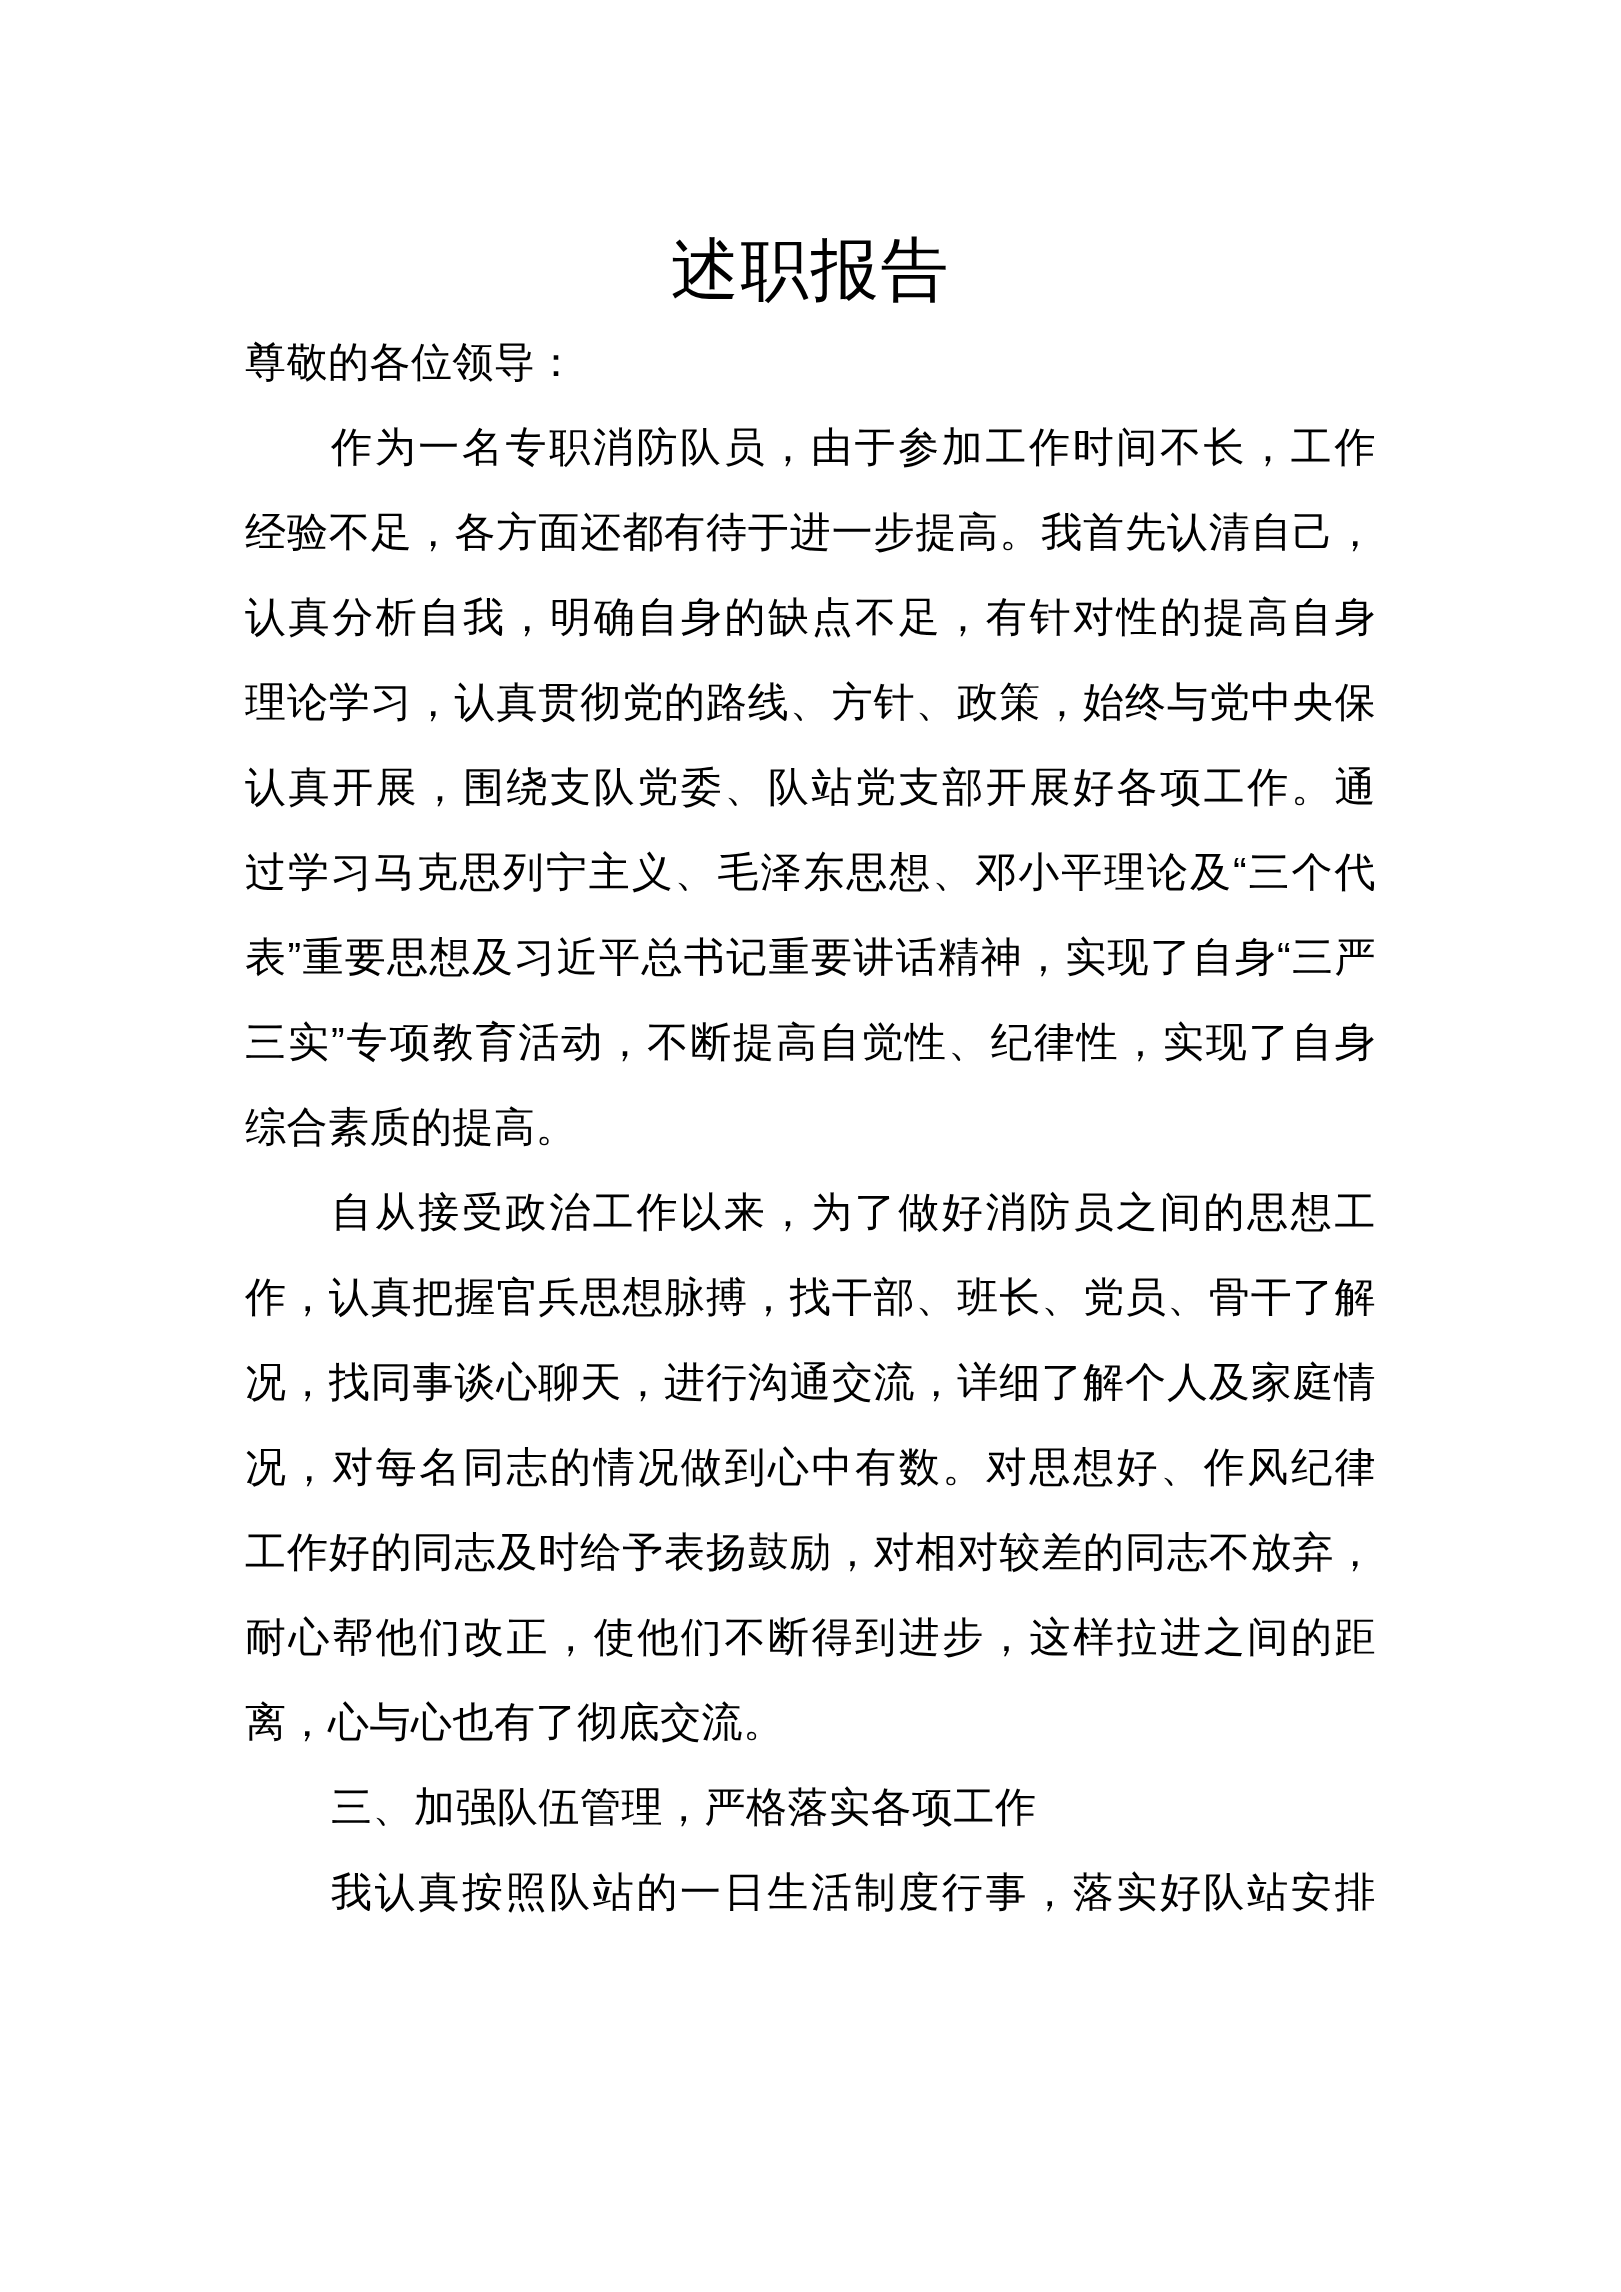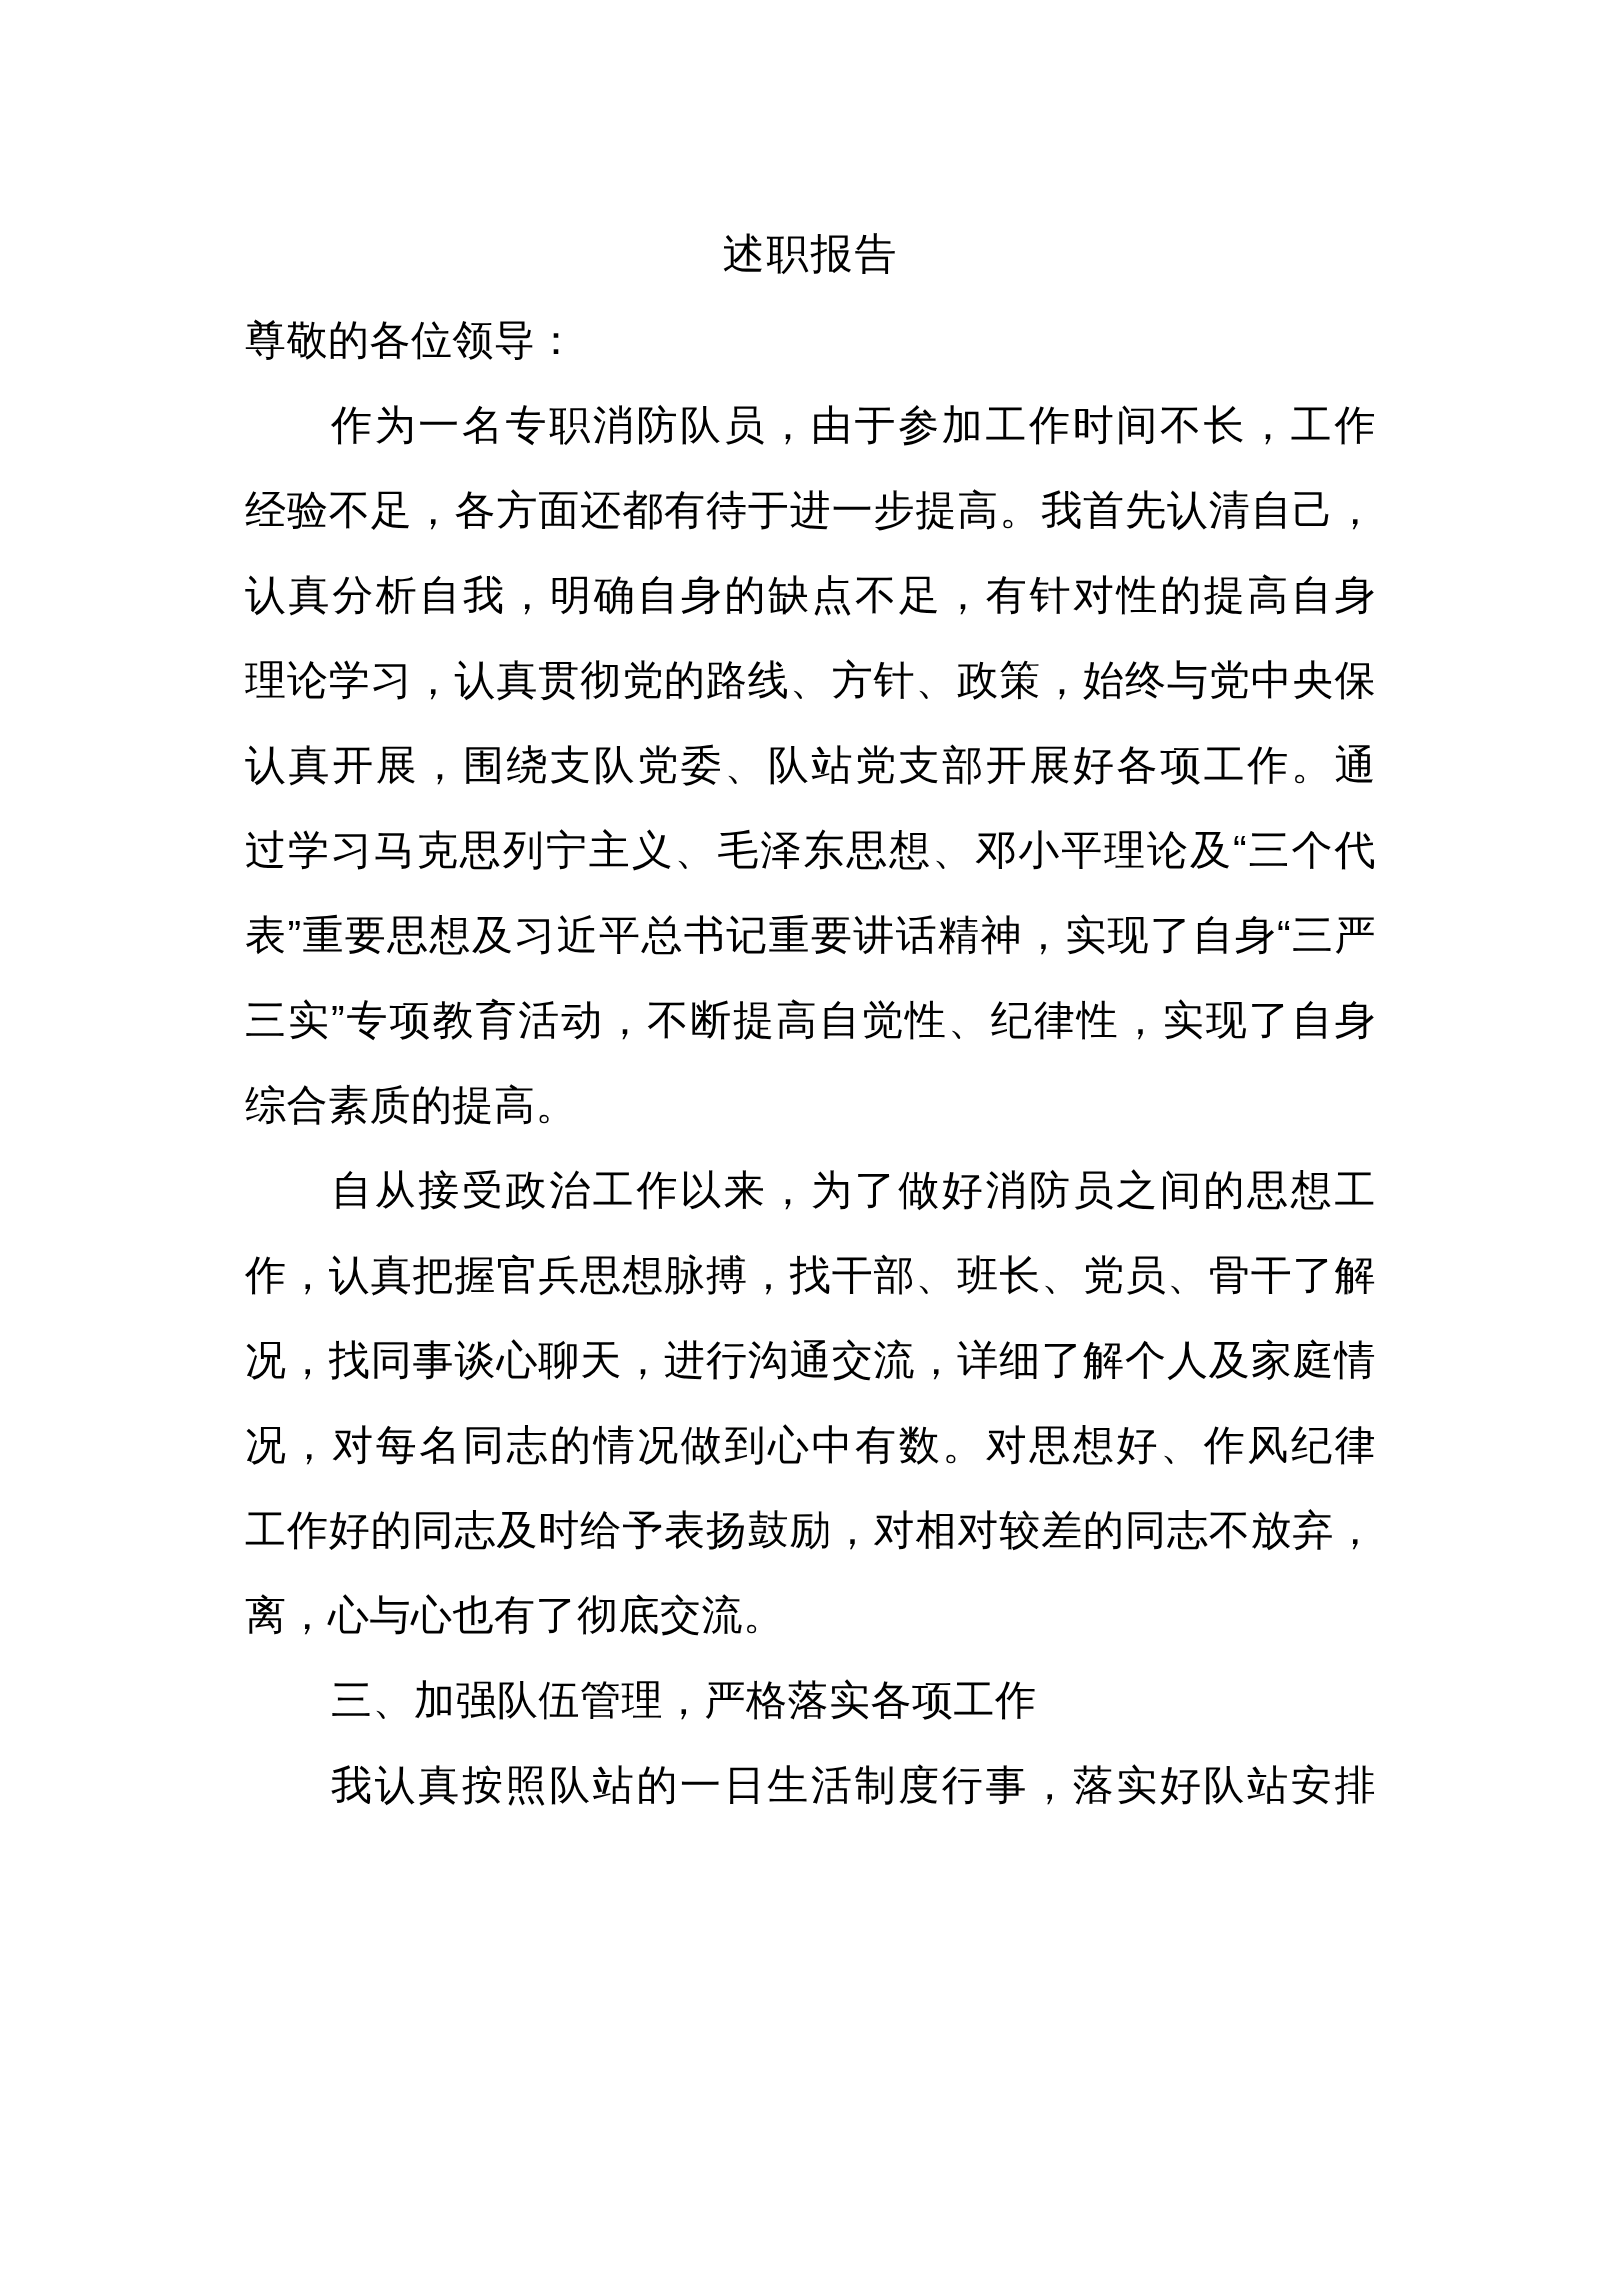--- a/index.html
+++ b/index.html
@@ -10,24 +10,24 @@
   .page {
     position: relative;
     width: 1621px;
     height: 2293px;
     background: #ffffff;
     color: #000000;
     font-family: "Liberation Sans", sans-serif;
     overflow: hidden;
   }
   .doc-title {
-    margin: 0;
+    margin: 16px;
     padding-top: 219px;
     text-align: center;
-    font-size: 42px;
+    font-size: 68px;
     line-height: 69px;
     font-weight: 400;
     letter-spacing: 2px;
     white-space: nowrap;
   }
   .doc-body {
     margin-top: 9.8px;
     margin-left: 245px;
     width: 1131px;
   }
@@ -65,18 +65,19 @@
       <div class="line justify indent-0">认真开展，围绕支队党委、队站党支部开展好各项工作。通</div>
       <div class="line justify indent-0">过学习马克思列宁主义、毛泽东思想、邓小平理论及“三个代</div>
       <div class="line justify indent-0">表”重要思想及习近平总书记重要讲话精神，实现了自身“三严</div>
       <div class="line justify indent-0">三实”专项教育活动，不断提高自觉性、纪律性，实现了自身</div>
       <div class="line left indent-0">综合素质的提高。</div>
       <div class="line justify indent-2">自从接受政治工作以来，为了做好消防员之间的思想工</div>
       <div class="line justify indent-0">作，认真把握官兵思想脉搏，找干部、班长、党员、骨干了解情</div>
       <div class="line justify indent-0">况，找同事谈心聊天，进行沟通交流，详细了解个人及家庭情</div>
       <div class="line justify indent-0">况，对每名同志的情况做到心中有数。对思想好、作风纪律好、</div>
       <div class="line justify indent-0">工作好的同志及时给予表扬鼓励，对相对较差的同志不放弃，</div>
+      <div class="line justify indent-0">耐心帮他们改正，使他们不断得到进步，这样拉进之间的距</div>
       <div class="line left indent-0">离，心与心也有了彻底交流。</div>
       <div class="line left indent-2">三、加强队伍管理，严格落实各项工作</div>
       <div class="line justify indent-2">我认真按照队站的一日生活制度行事，落实好队站安排</div>
     </div>
 </div>
 
 
 </body></html>

